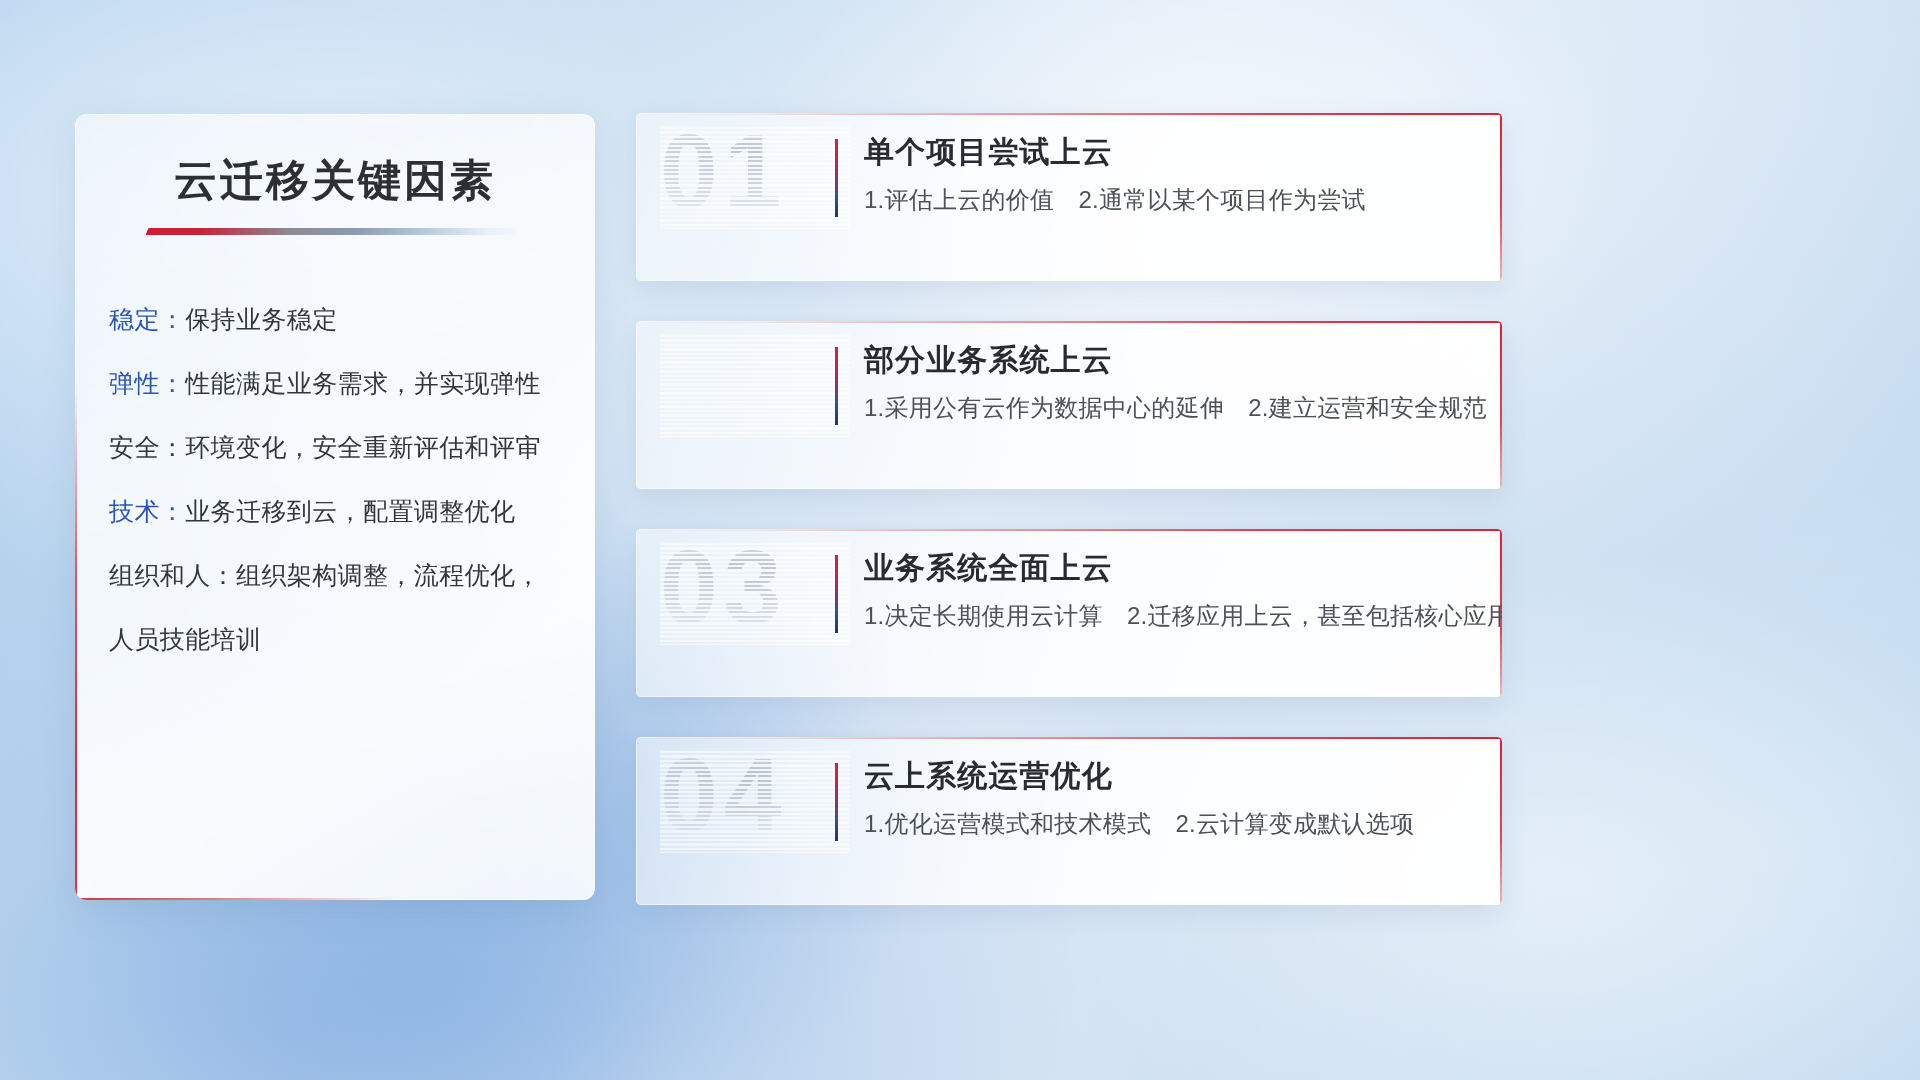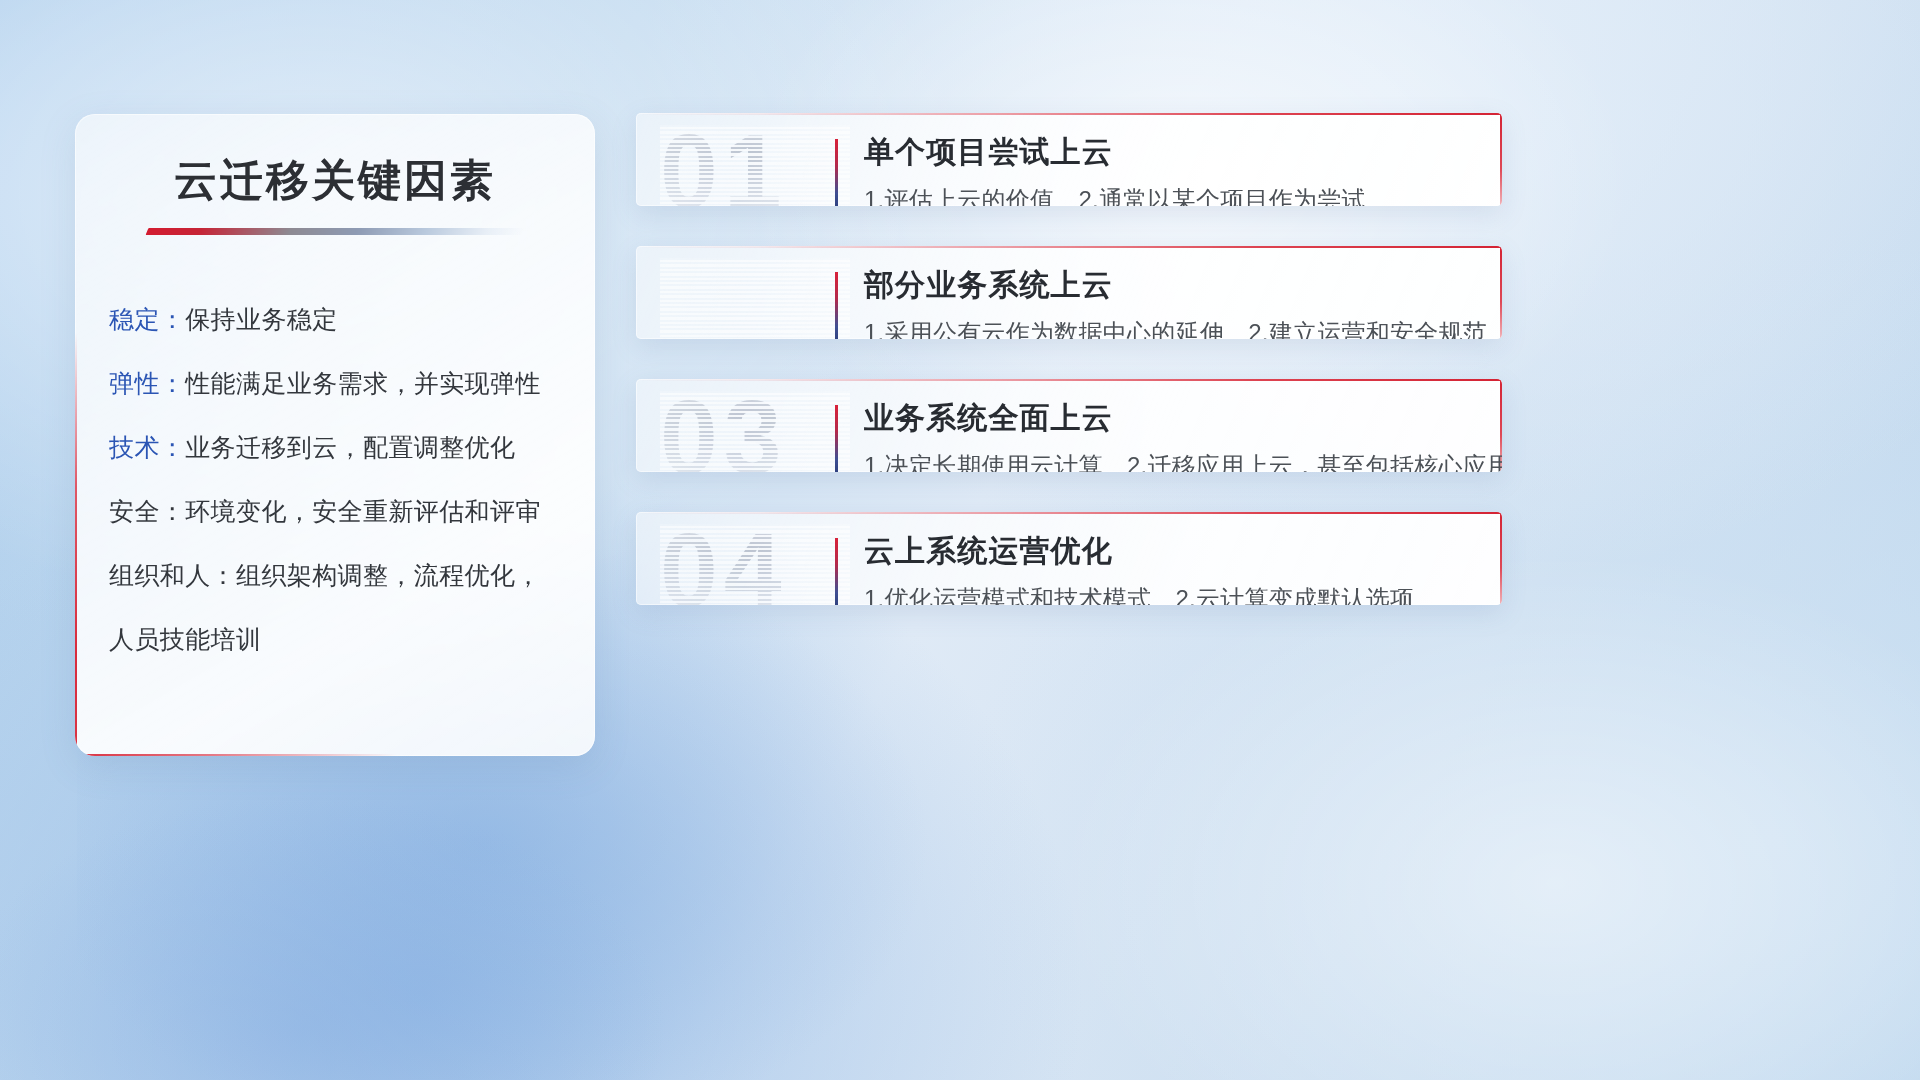--- a/index.html
+++ b/index.html
@@ -40,22 +40,22 @@
   .bg-wash-e {
     position:absolute; left:-4%; bottom:-18%; width:40%; height:46%;
     background:radial-gradient(ellipse at 50% 50%, rgba(139,177,226,.5) 0%, rgba(139,177,226,0) 66%);
   }
 
   
   #stage { position:absolute; inset:0; z-index:2; }
 
   
   #left-panel {
-    position:absolute; left:75px; top:114px; width:520px; height:642px;
-    border-radius:20px;
+    position:absolute; left:75px; top:114px; width:520px; height:786px;
+    border-radius:12px;
     background:linear-gradient(150deg, rgba(255,255,255,.58) 0%, rgba(255,255,255,.80) 38%, rgba(255,255,255,.92) 72%, rgba(255,255,255,.86) 100%);
     box-shadow:0 10px 36px rgba(90,125,170,.16), inset 0 0 0 1px rgba(255,255,255,.55);
     overflow:hidden;
     backdrop-filter:blur(2px);
   }
   #left-panel .edge-red {
     position:absolute; left:0; top:0; width:2px; height:100%;
     background:linear-gradient(180deg, rgba(214,32,50,0) 0%, rgba(214,32,50,0) 34%, rgba(214,32,50,.75) 58%, rgba(214,32,50,.95) 84%, rgba(214,32,50,.9) 100%);
   }
   #left-panel .edge-red-bottom {
@@ -90,21 +90,21 @@
     white-space:nowrap;
   }
   .factor-row:last-child { margin-bottom:16px; }
   .factor-key { color:#2b55b4; }
   .factor-key.neutral { color:#33373d; }
 
   
   #cards { position:absolute; left:636px; top:113px; width:866px; }
   .card {
     position:relative;
-    height:93px;
+    height:168px;
     margin-bottom:40px;
     border-radius:5px;
     background:linear-gradient(112deg, rgba(255,255,255,.50) 0%, rgba(255,255,255,.72) 30%, rgba(255,255,255,.93) 62%, rgba(255,255,255,.97) 100%);
     box-shadow:0 8px 26px rgba(92,124,168,.15), inset 0 0 0 1px rgba(255,255,255,.5);
     overflow:hidden;
   }
   .card:last-child { margin-bottom:3px; }
   .card-top-rule {
     position:absolute; left:0; top:0; width:100%; height:2px;
     background:linear-gradient(90deg, rgba(216,40,56,0) 0%, rgba(216,40,56,.08) 14%, rgba(216,40,56,.45) 42%, rgba(216,40,56,.88) 72%, #d42334 100%);
@@ -194,24 +194,24 @@
     <div id="title-rule"></div>
 
     <div id="factor-list">
       <div class="factor-row">
         <span class="factor-key">稳定：</span><span class="factor-text">保持业务稳定</span>
       </div>
       <div class="factor-row">
         <span class="factor-key">弹性：</span><span class="factor-text">性能满足业务需求，并实现弹性</span>
       </div>
       <div class="factor-row">
+        <span class="factor-key neutral">安全：</span><span class="factor-text">环境变化，安全重新评估和评审</span>
+      </div>
+      <div class="factor-row">
         <span class="factor-key">技术：</span><span class="factor-text">业务迁移到云，配置调整优化</span>
-      </div>
-      <div class="factor-row">
-        <span class="factor-key neutral">安全：</span><span class="factor-text">环境变化，安全重新评估和评审</span>
       </div>
       <div class="factor-row">
         <span class="factor-key neutral">组织和人：</span><span class="factor-text">组织架构调整，流程优化，</span>
       </div>
       <div class="factor-row">
         <span class="factor-key neutral"></span><span class="factor-text">人员技能培训</span>
       </div>
     </div>
   </section>
 

